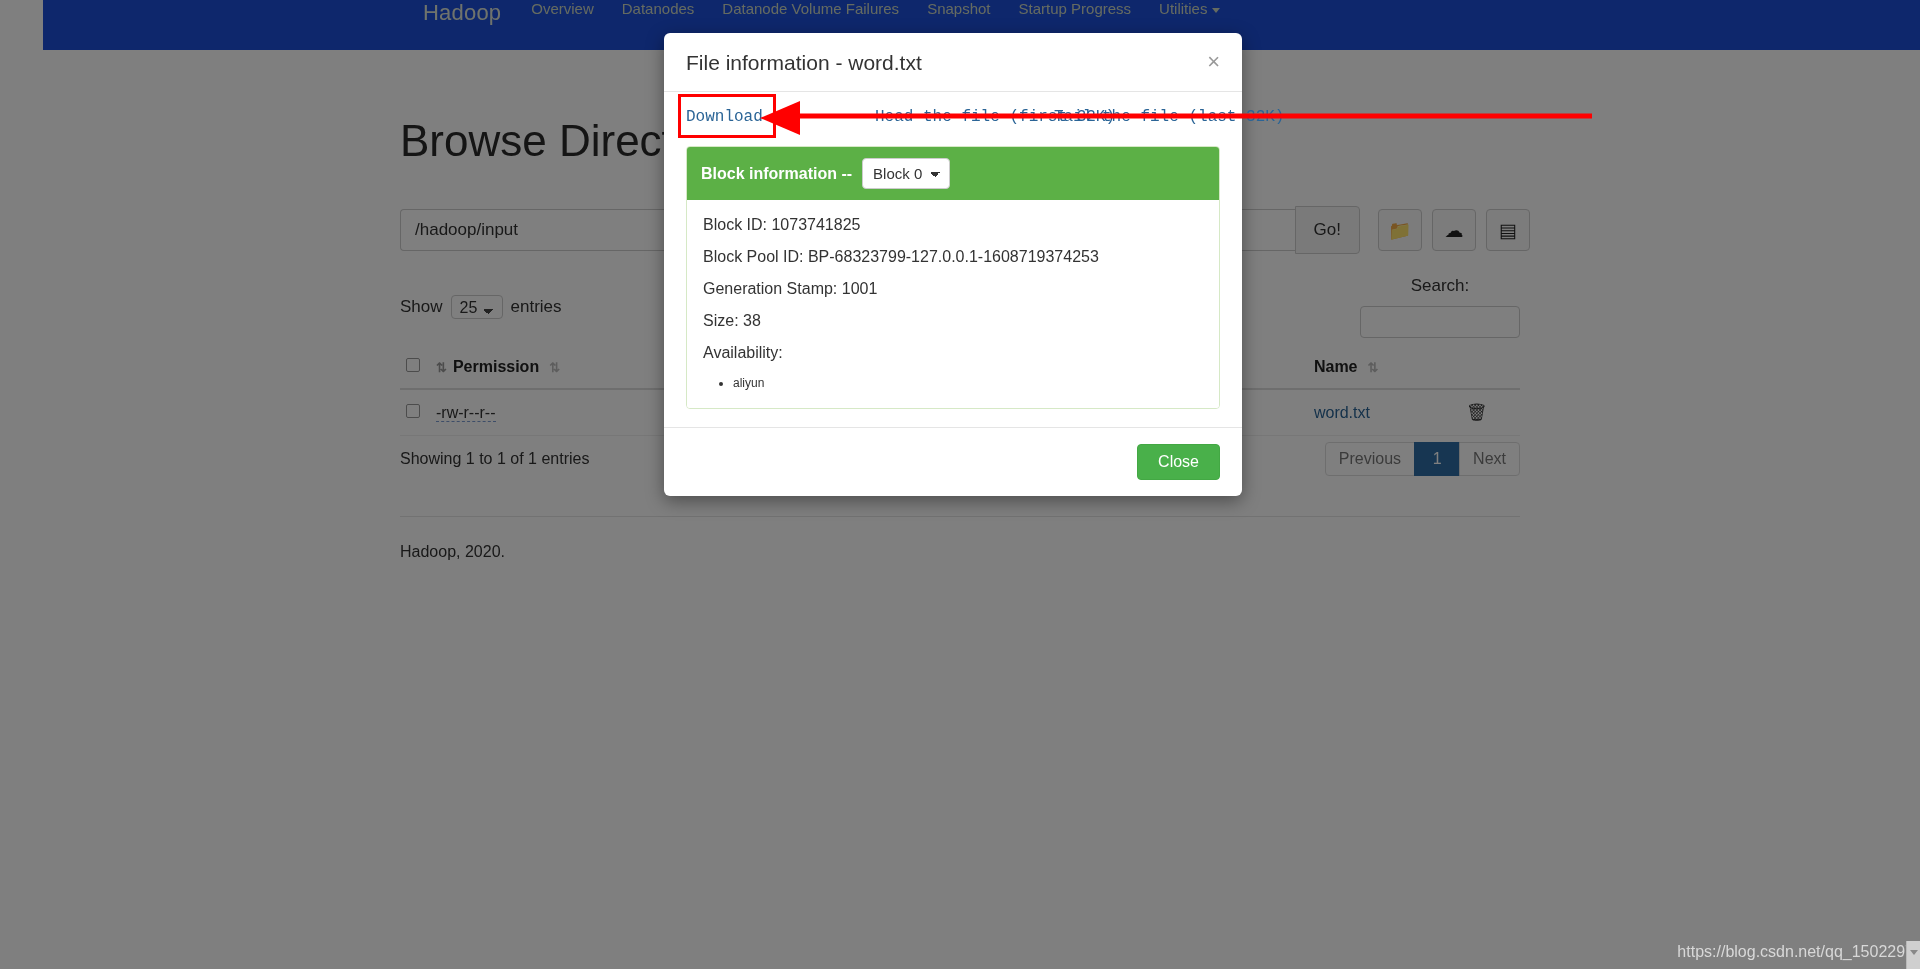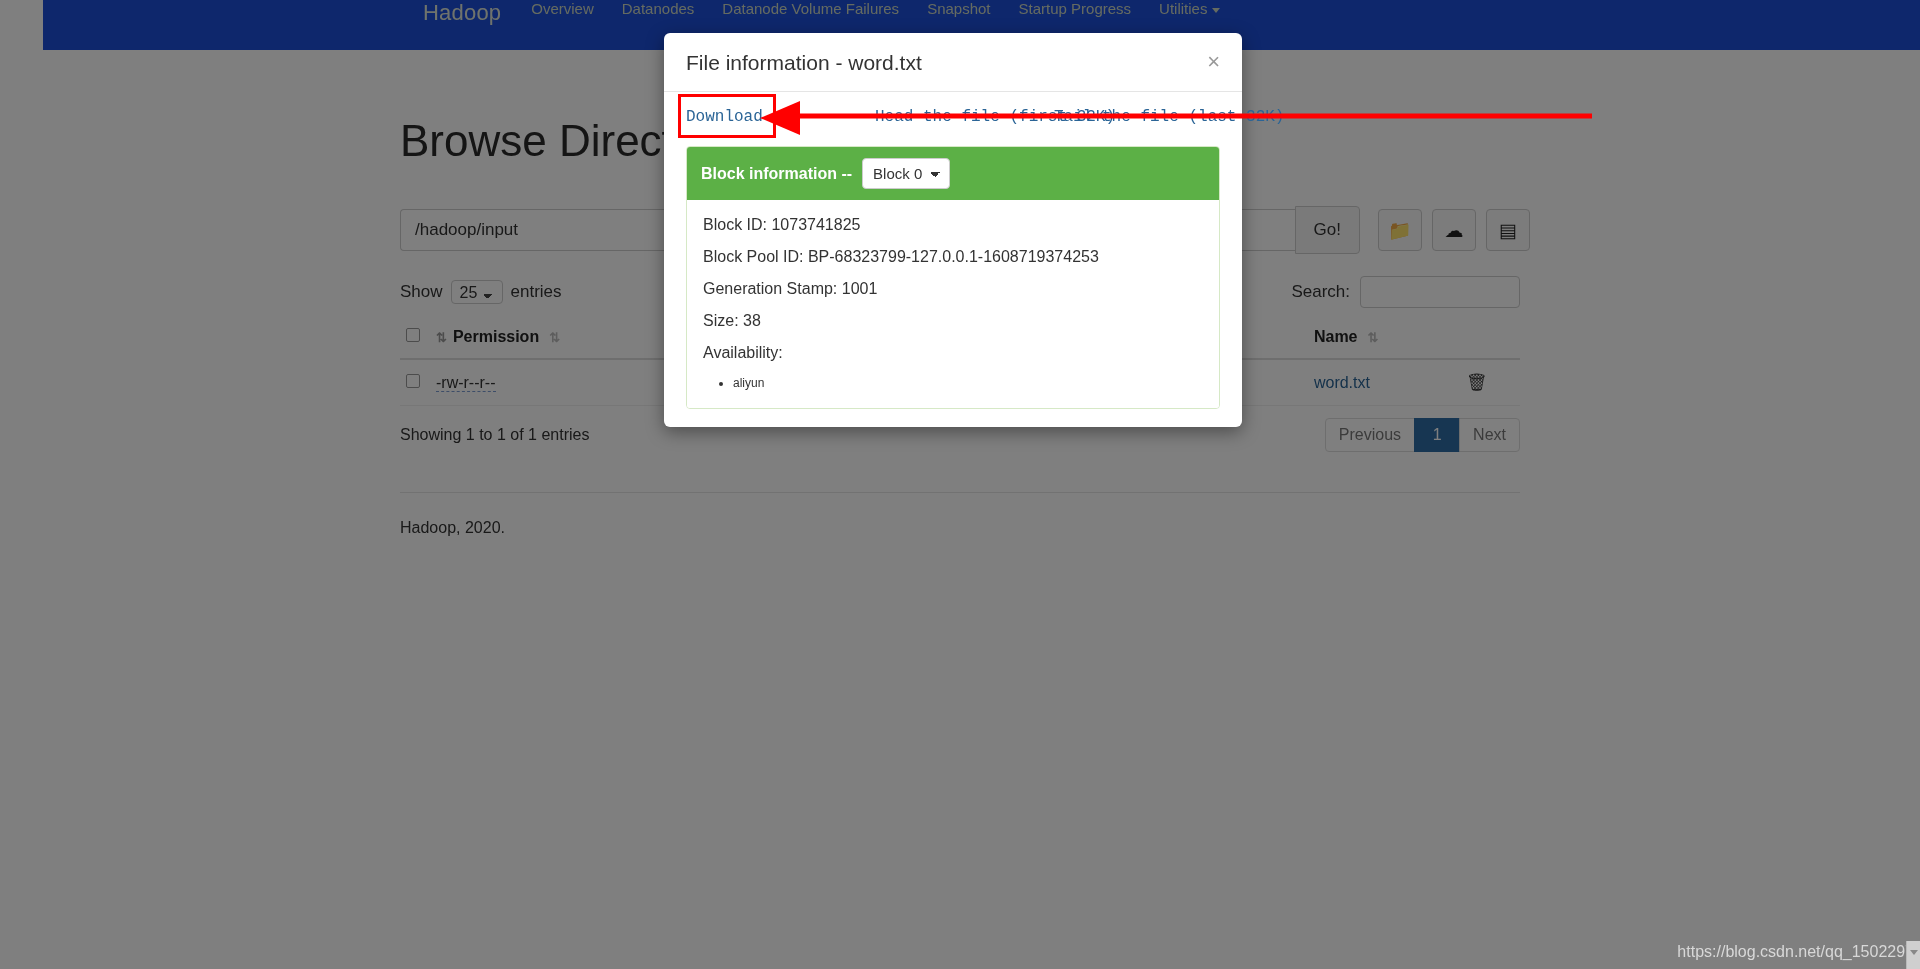--- a/index.html
+++ b/index.html
@@ -53,40 +53,40 @@
   .table-controls { display:flex; justify-content:space-between; align-items:center; margin: 22px 10px 10px 10px; }
   .show-entries { font-size:17px; color:#333; display:flex; align-items:center; gap:8px; }
   .sel {
     height:24px; border:1px solid #ccc; border-radius:4px; padding:2px 24px 2px 8px;
     font-size:16px; background:#fff; color:#333; appearance:none;
     background-image: linear-gradient(45deg, transparent 50%, #444 50%), linear-gradient(135deg, #444 50%, transparent 50%);
     background-position: calc(100% - 14px) 13px, calc(100% - 9px) 13px;
     background-size: 5px 5px, 5px 5px; background-repeat:no-repeat;
     font-family:"Liberation Sans",sans-serif;
   }
-  .search-box { font-size:17px; color:#333; display:flex; align-items:center; gap:10px; }
+  .search-box { font-size:17px; color:#333; display:flex; align-items:center; gap:10px;flex-direction:column; }
   .search-input { width:160px; height:32px; border:1px solid #ccc; border-radius:4px; padding:0 8px; font-family:"Liberation Sans",sans-serif;}
 
   table.files { width: calc(100% - 20px); margin: 0 10px; border-collapse: collapse; }
   table.files th {
     text-align:left; font-size:16px; color:#222; font-weight:bold;
     padding: 10px 6px 12px 6px; border-bottom:2px solid #ddd; white-space:nowrap;
   }
   table.files td {
     font-size:16px; color:#333; padding: 12px 6px; border-bottom:1px solid #eee;
   }
   .sort-ic { color:#999; font-size:13px; margin-right:6px; }
   .sort-ic-r { color:#bbb; font-size:13px; margin-left:10px; }
   .perm-link { color:#333; border-bottom:1px dashed #7a9bd1; }
   .owner-link { color:#333; border-bottom:1px dashed #7a9bd1; }
   .name-link { color:#2a6496; }
   .trash { color:#333; font-size:17px; }
   .chk { width:14px; height:14px; border:1px solid #999; border-radius:2px; display:inline-block; background:#fff; }
 
-  .table-footer { display:flex; justify-content:space-between; align-items:center; margin: 12px 10px 0 10px; }
+  .table-footer { display:flex; justify-content:space-between; align-items:center; margin: 6px 10px 0 10px; }
   .showing { font-size:16px; color:#333; }
   .pager { display:flex; }
   .pg { height:34px; min-width:46px; padding:0 13px; display:flex; align-items:center; justify-content:center;
         border:1px solid #ddd; font-size:16px; color:#777; background:#fff; margin-left:-1px;}
   .pg.first{ border-radius:4px 0 0 4px;}
   .pg.last{ border-radius:0 4px 4px 0;}
   .pg.active{ background:#2e6da4; color:#fff; border-color:#2e6da4; }
 
   .footer-sep { border-top:1px solid #e5e5e5; margin: 40px 10px 0 10px; }
   .footer-text { font-size:16px; color:#333; margin: 26px 0 0 10px; }
@@ -282,20 +282,23 @@
           <p class="binfo">Generation Stamp: 1001</p>
           <p class="binfo">Size: 38</p>
           <p class="binfo">Availability:</p>
           <ul class="avail-list">
             <li>aliyun</li>
           </ul>
         </div>
       </div>
     </div>
 
+    <div class="modal-footer">
+      <button class="close-btn">Close</button>
+    </div>
   </div>
 
   <svg id="arrow-svg" viewBox="0 0 1920 969">
     <line x1="1592" y1="116" x2="790" y2="116" stroke="#ff0000" stroke-width="5"></line>
     <polygon points="760,118 800,101 800,135" fill="#ff0000"></polygon>
   </svg>
 
   <div class="watermark">https://blog.csdn.net/qq_1502297</div>
   <div class="scroll-thumb"></div>
 

